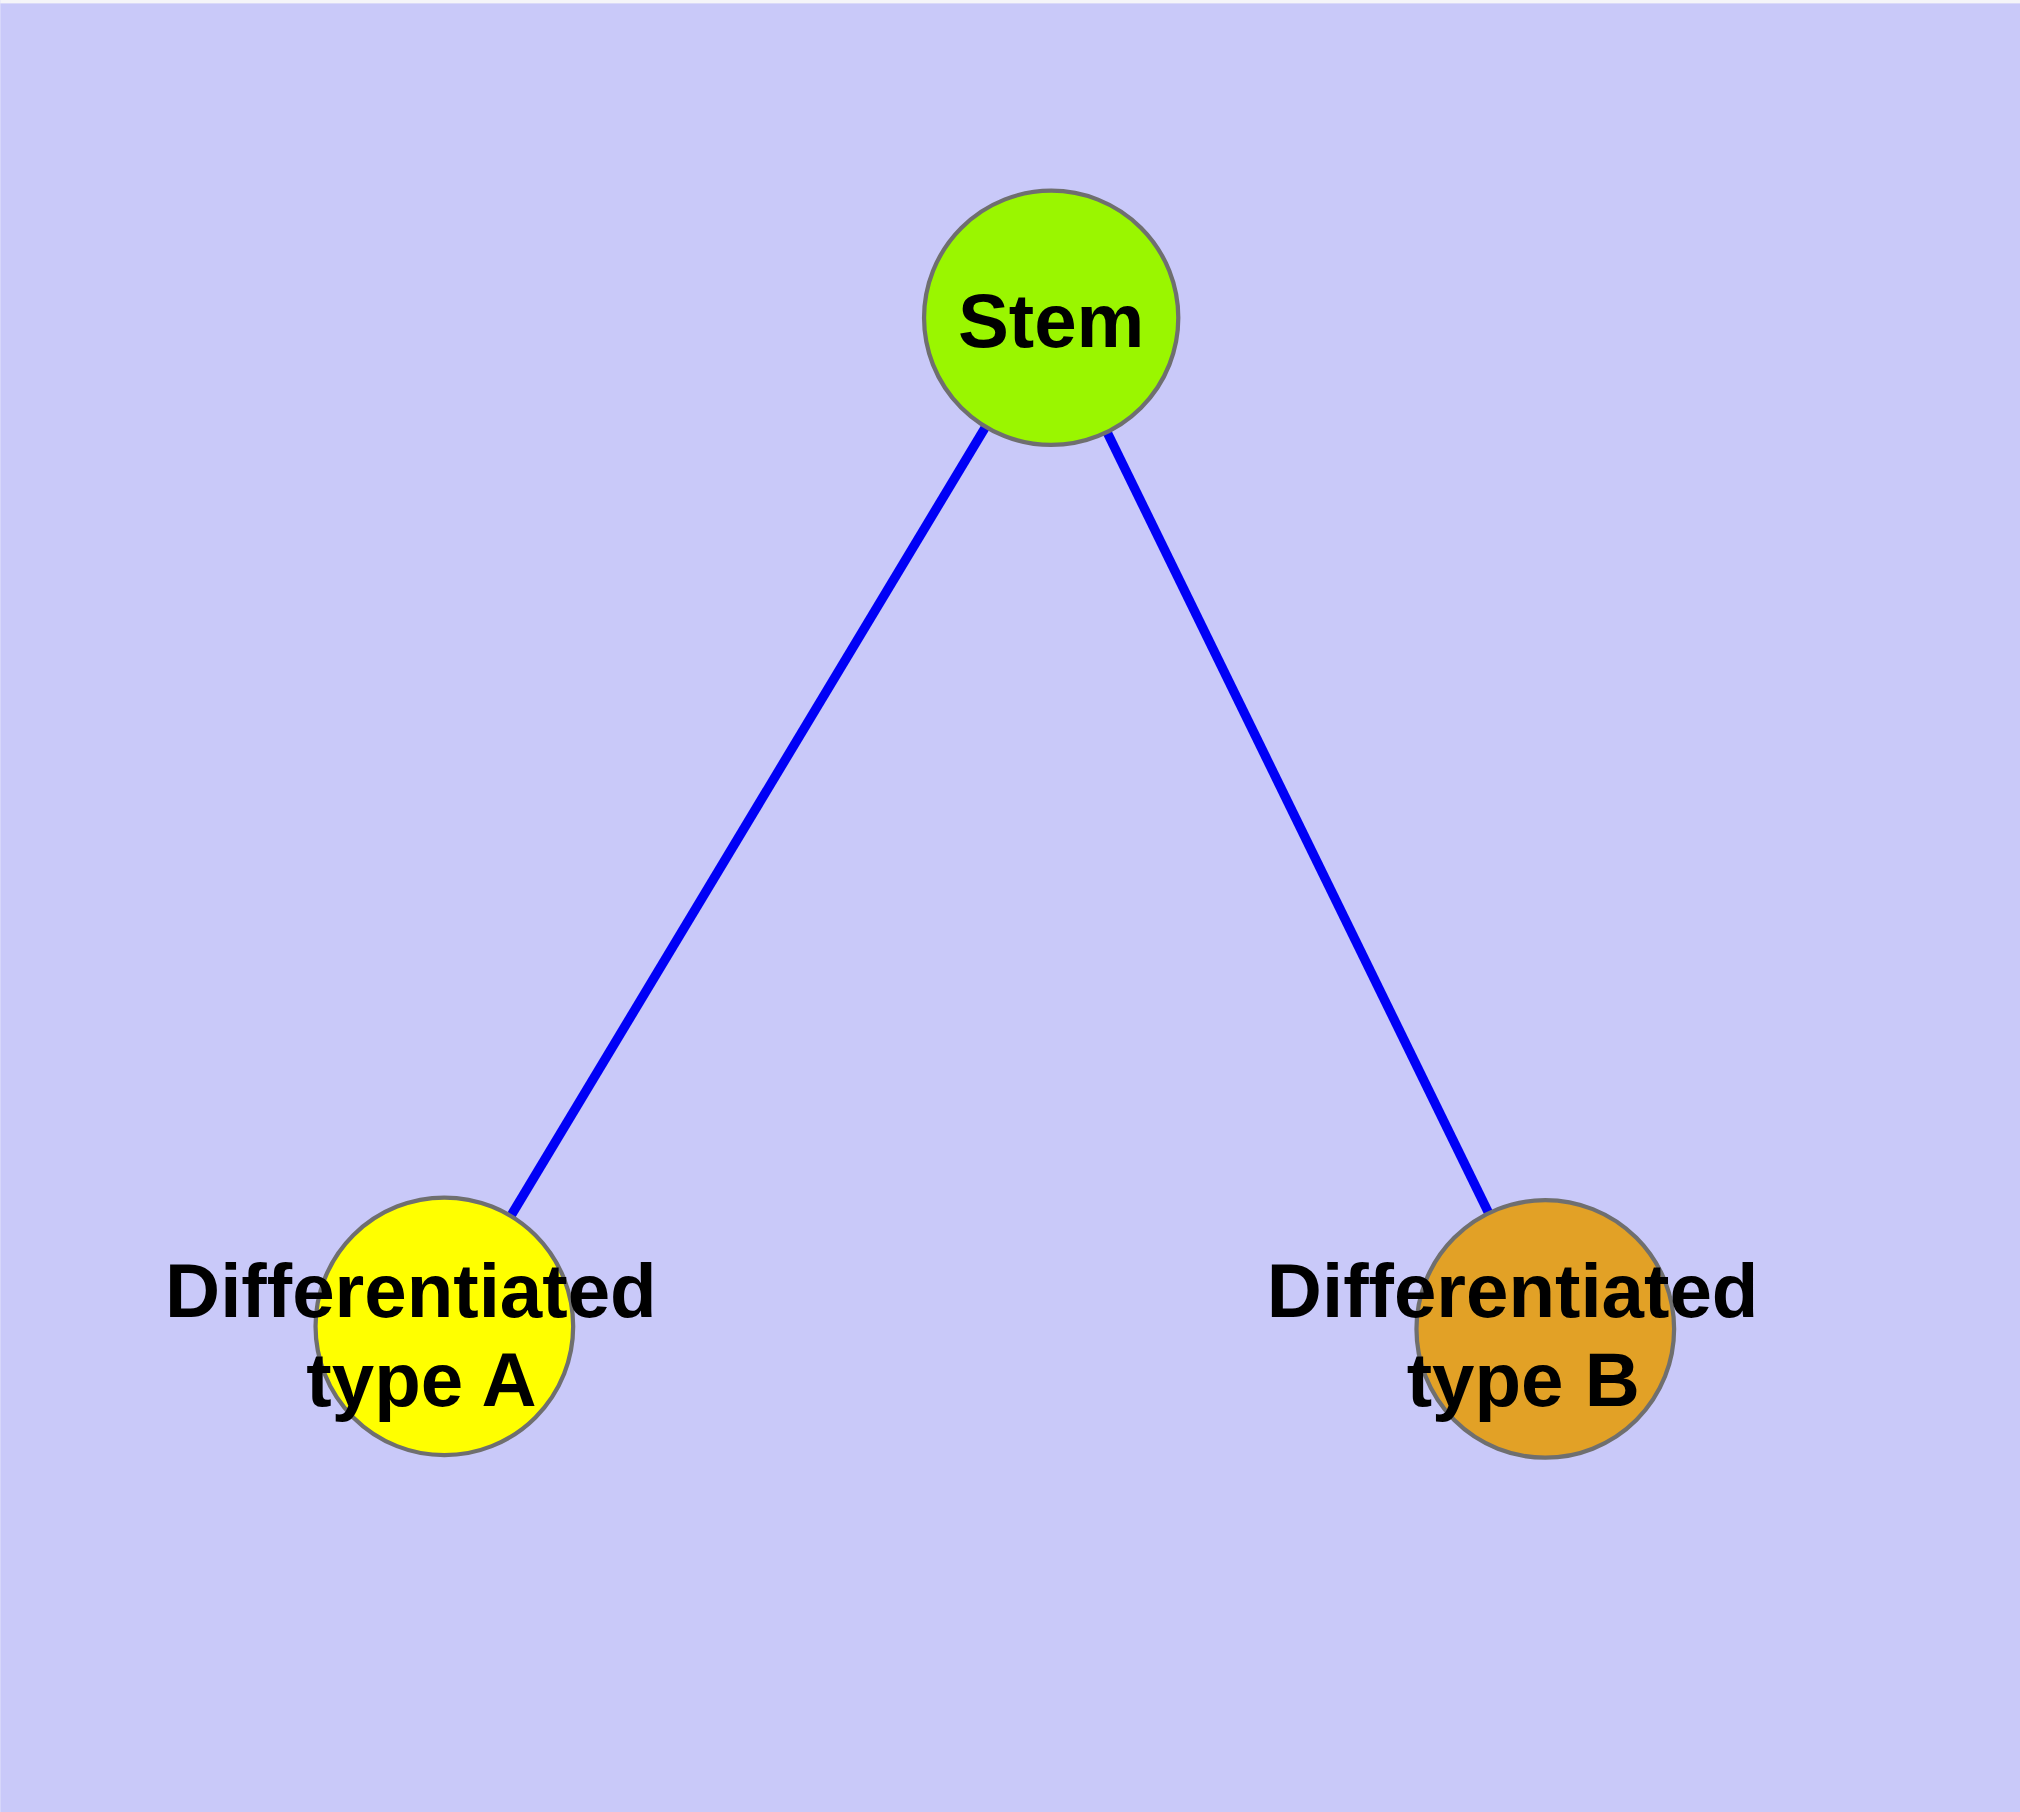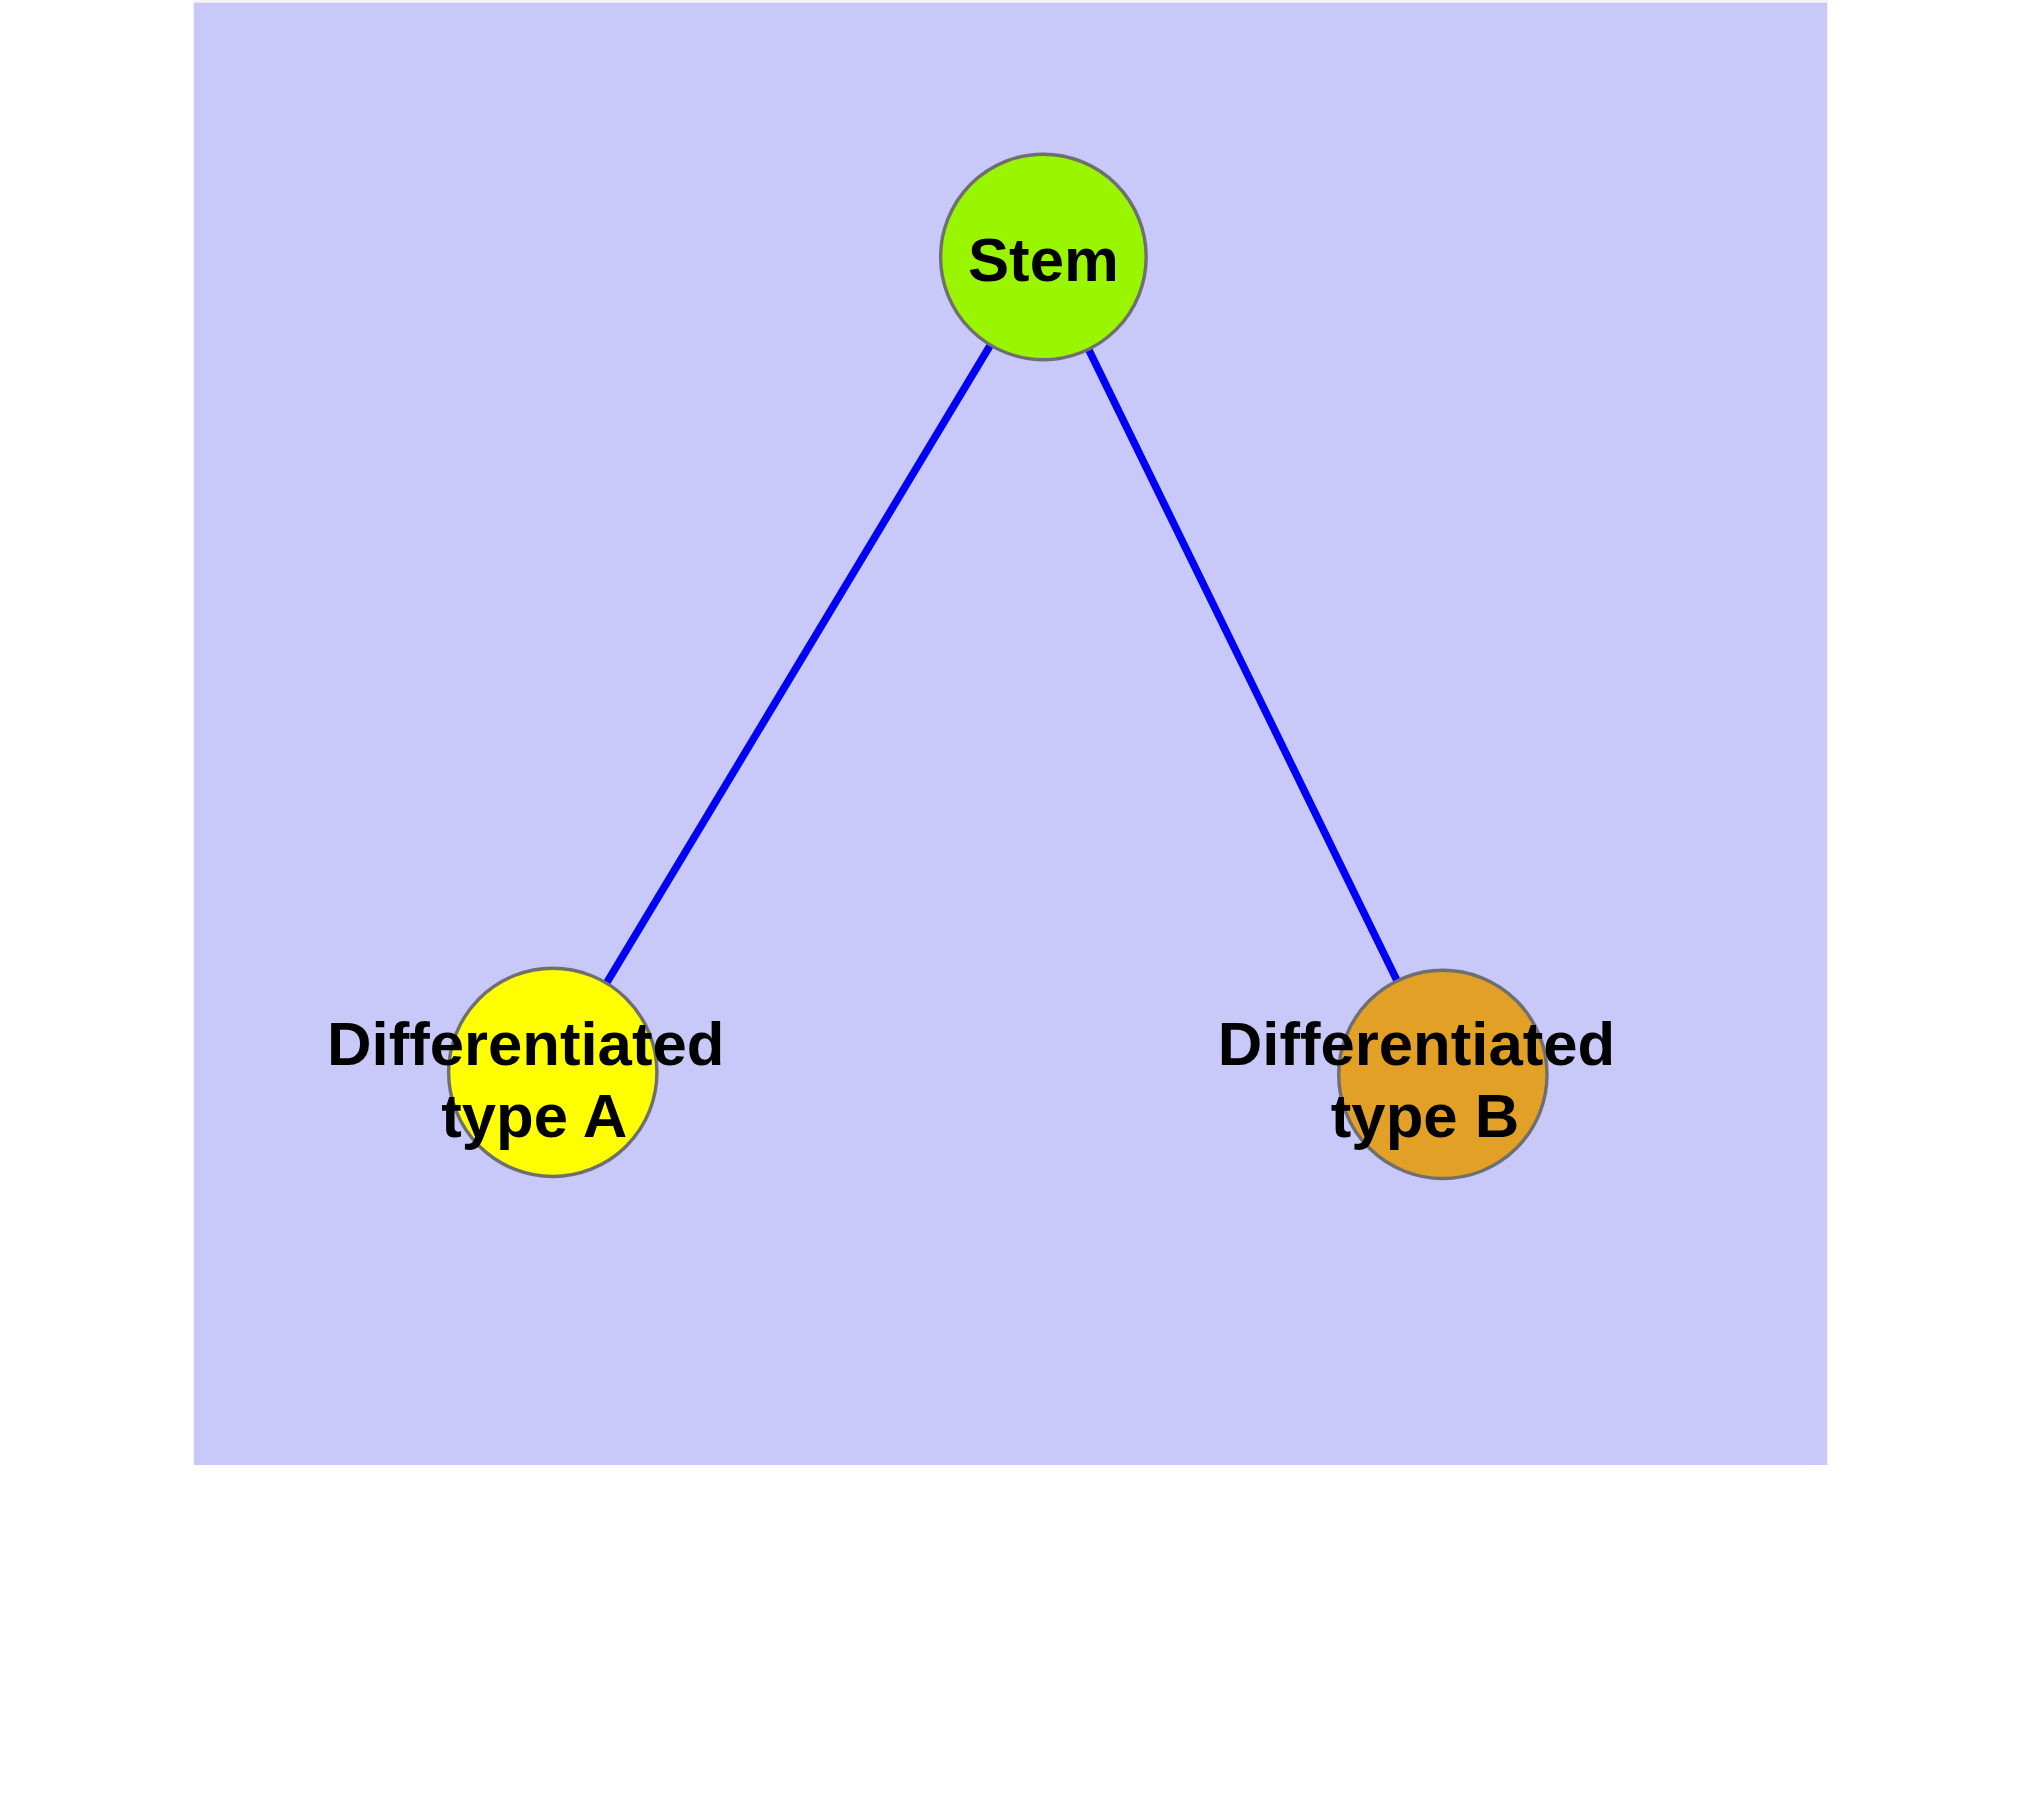--- a/index.html
+++ b/index.html
@@ -4,21 +4,21 @@
 <style>
   html, body {
     margin: 0;
     padding: 0;
     background: #ffffff;
     font-family: "Liberation Sans", sans-serif;
   }
   .stage {
     position: relative;
     width: 2021px;
-    height: 1465px;
+    height: 1812px;
     overflow: hidden;
   }
   .stage svg {
     display: block;
     width: 100%;
     height: 100%;
   }
   .node-label {
     font-family: "Liberation Sans", sans-serif;
     font-weight: bold;

